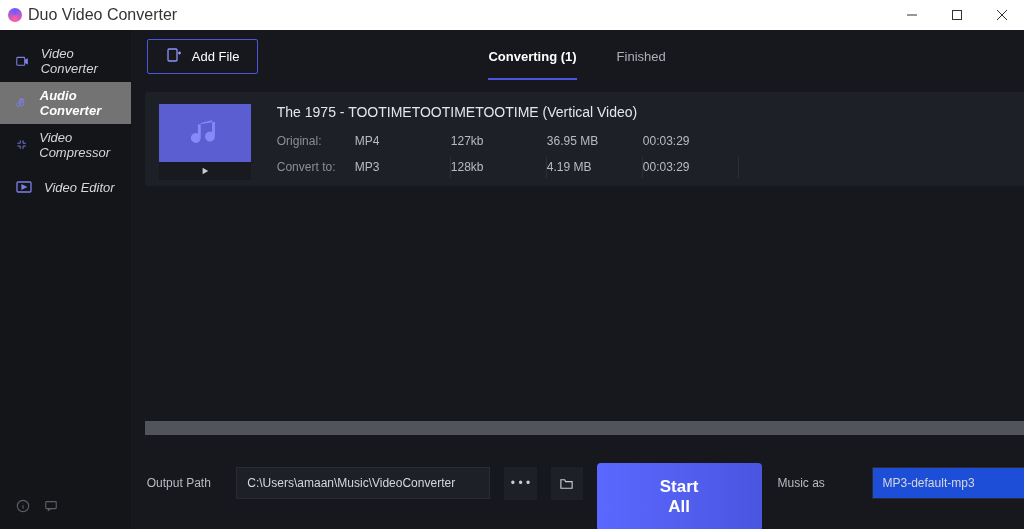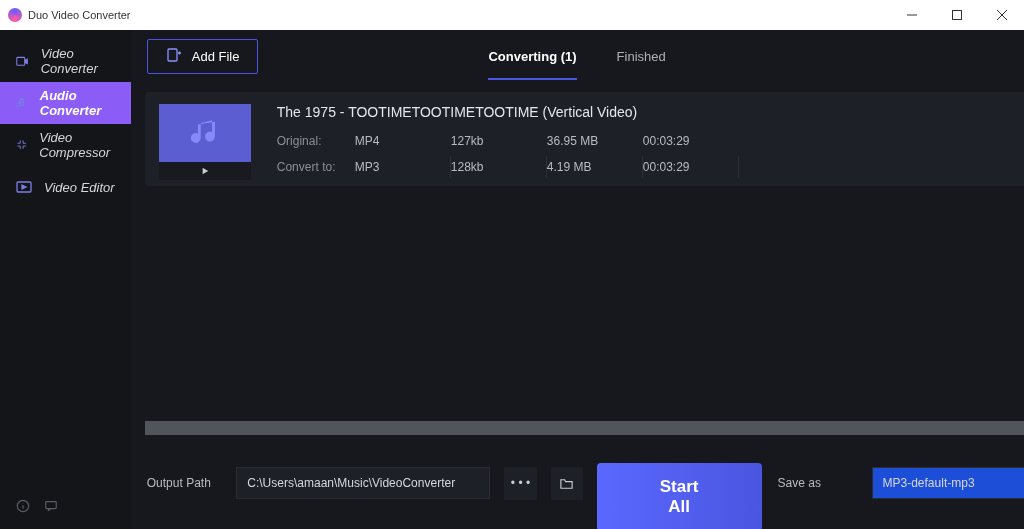--- a/index.html
+++ b/index.html
@@ -1,25 +1,25 @@
 <!DOCTYPE html>
 <html><head>
 <meta charset="utf-8">
 <style>
 * { margin:0; padding:0; box-sizing:border-box; font-family:"Segoe UI",Arial,sans-serif; }
 html,body { width:1024px; height:529px; overflow:hidden; background:#fff; }
-.titlebar { height:30px; background:#fff; display:flex; align-items:center; padding:0 0 0 8px; font-size:11px; color:#333; }
+.titlebar { height:30px; background:#fff; display:flex; align-items:center; padding:0 0 0 8px; font-size:16px; color:#333; }
 .titlebar .logo { width:14px; height:14px; border-radius:50%; background:conic-gradient(#6b5bff,#ff5b9e,#6b5bff); margin-right:6px; }
 .titlebar .spacer { flex:1; }
 .winbtn { width:45px; height:30px; display:flex; align-items:center; justify-content:center; color:#333; }
 .winbtn svg { width:10px; height:10px; }
 .app { display:flex; height:499px; background:#17181d; color:#c9cbd1; }
 .sidebar { width:180px; background:#141519; display:flex; flex-direction:column; padding-top:10px; }
 .navitem { display:flex; align-items:center; gap:12px; height:42px; padding:0 16px; font-size:13px; color:#d6d7db; cursor:pointer;font-style:italic; }
-.navitem.active { background:#8b5cf6; font-weight:600; color:#fff; }
+.navitem.active { background:#737373; font-weight:600; color:#fff; }
 .navitem .icon { width:16px; height:16px; display:flex; align-items:center; justify-content:center; color:#7b7fe6; }
 .sidebar .btm { margin-top:auto; display:flex; gap:14px; padding:12px 16px; color:#5b5d66; }
 .main { flex:1; background:#17181d; display:flex; flex-direction:column; }
 .toolbar { display:flex; align-items:center; height:52px; padding:0 16px; gap:30px; }
 .addbtn { display:flex; align-items:center; gap:10px; border:1px solid #4a56e0; color:#fff; background:transparent; padding:7px 18px; font-size:13px; border-radius:2px; cursor:pointer; }
 .addbtn .icon { color:#8a92ff; }
 .tabs { display:flex; gap:40px; margin-left:200px; }
 .tab { font-size:13px; color:#aeb0b8; padding:16px 0 14px; cursor:pointer; border-bottom:2px solid transparent; }
 .tab.active { color:#fff; font-weight:600; border-bottom:2px solid #4a56e0; }
 .list { flex:1; padding:10px 14px 0; overflow:hidden; }
@@ -193,20 +193,20 @@
         <div class="pathbox">C:\Users\amaan\Music\VideoConverter</div>
         <div class="dotbtn">• • •</div>
         <div class="foldbtn">
             <svg width="15" height="15" viewBox="0 0 16 16" fill="none" stroke="currentColor" stroke-width="1.2">
               <path d="M2 4h4l1 2h7v7H2z"></path>
             </svg>
           </div>
         <button class="startall" style="position:relative; top:14px;">Start All</button>
       </div>
       <div class="frow footer-row2">
-        <span class="flbl">Save as</span>
+        <span class="flbl">Music as</span>
         <div class="selbox">
           <span>MP3-default-mp3</span>
         </div>
       </div>
     </div>
   </div>
 </div>
 
 </body></html>

